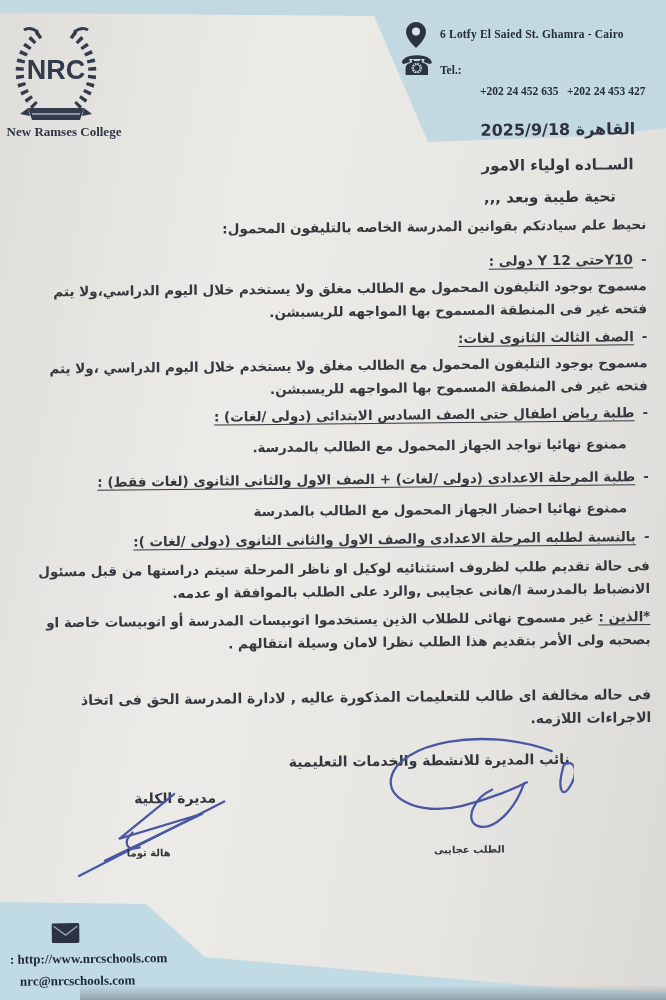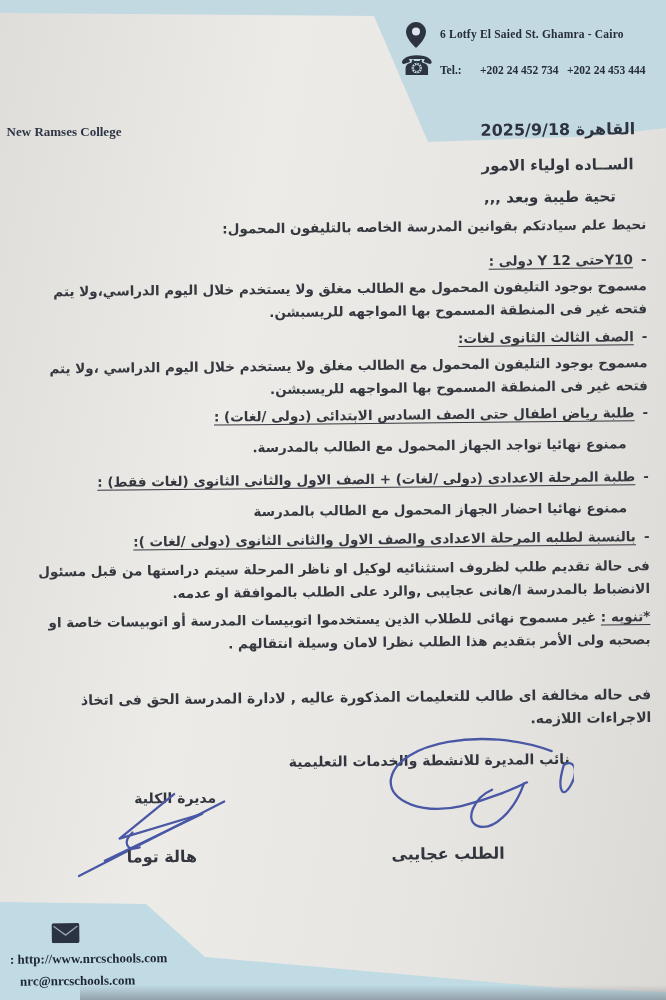--- a/index.html
+++ b/index.html
@@ -21,46 +21,57 @@
   .tel{font-weight:bold;font-size:11.5px;line-height:21px;}
   .date{font-size:16px;font-weight:700;color:#2f3340;}
   .salut{font-size:15px;font-weight:700;color:#33363e;}
   .docbody{direction:rtl;text-align:right;color:#36383f;font-size:13.5px;line-height:23px;font-weight:600;}
   .sec-head{display:flex;direction:rtl;gap:8px;font-weight:700;}
   .sec-head .h{text-decoration:underline;text-underline-offset:3px;}
   .note-label{font-weight:700;text-decoration:underline;text-underline-offset:3px;}
   .note-text{font-weight:700;}
   .closing{font-weight:700;font-size:14px;}
   .sig-title{font-size:14px;font-weight:700;color:#33363e;}
-  .sig-name{font-size:16px;font-weight:700;color:#33363e;}
+  .sig-name{font-size:10px;font-weight:700;color:#33363e;}
   .ftr{font-family:"Liberation Serif",serif;font-weight:bold;font-size:13px;color:#1f2735;}
   svg{display:block;}
 </style>
 </head>
 <body>
 
 <div class="scan">
 
   <div class="band-top"></div>
   <div class="band-bottom"></div>
   <div class="table-edge"></div>
 
+  <div class="abs" style="left:8px;top:22px;">
+    <svg width="96" height="104" viewBox="0 0 96 104">
+      <path d="M32 12 C 8 28, 4 62, 27 84" fill="none" stroke="#333b4c" stroke-width="8" stroke-dasharray="3.5 4.5"></path>
+      <path d="M64 12 C 88 28, 92 62, 69 84" fill="none" stroke="#333b4c" stroke-width="8" stroke-dasharray="3.5 4.5"></path>
+      <path d="M30 10 q-8 -6 -14 -2 M66 10 q8 -6 14 -2" fill="none" stroke="#333b4c" stroke-width="3"></path>
+      <text x="48" y="57" text-anchor="middle" font-size="27" font-weight="bold" font-family="Liberation Sans, sans-serif" fill="#333b4c">NRC</text>
+      <path d="M20 86 L76 86 L72 98 L24 98 Z" fill="#333b4c"></path>
+      <path d="M24 92 L72 92" stroke="#aab4bf" stroke-width="1.5"></path>
+      <path d="M20 86 L12 92 L22 94 M76 86 L84 92 L74 94" fill="#333b4c"></path>
+    </svg>
+  </div>
   <div class="abs logo-name" style="left:-6px;top:124px;width:140px;text-align:center;">New Ramses College</div>
 
   <div class="abs" style="left:406px;top:22px;">
     <svg width="20" height="26" viewBox="0 0 20 26">
       <path d="M10 0 C4.5 0 0 4.5 0 10 c0 7 10 16 10 16 s10 -9 10 -16 C20 4.5 15.5 0 10 0 z" fill="#2c3442"></path>
       <circle cx="10" cy="9.5" r="4" fill="#dce6ea"></circle>
     </svg>
   </div>
   <div class="abs eng addr" style="left:440px;top:28px;width:220px;">6 Lotfy El Saied St. Ghamra - Cairo</div>
 
   <div class="abs" style="left:400px;top:52px;font-size:27px;color:#2c3442;line-height:27px;">☎</div>
   <div class="abs eng tel" style="left:440px;top:60px;">Tel.:</div>
-  <div class="abs eng tel" style="left:480px;top:60px;white-space:pre;">+202 24 452 734   +202 24 453 444</div>
+  <div class="abs eng tel" style="left:480px;top:81px;white-space:pre;">+202 24 452 635   +202 24 453 427</div>
 
   <div class="tilt">
 
     <div class="abs date rtl" style="right:28px;top:122px;">القاهرة 2025/9/18</div>
     <div class="abs salut rtl" style="right:30px;top:158px;">الســاده اولياء الامور</div>
     <div class="abs salut rtl" style="right:48px;top:190px;">تحية طيبة وبعد ,,,</div>
 
     <div class="abs docbody" style="top:216px;right:18px;left:28px;">
 
       <div style="margin-bottom:12px;">نحيط علم سيادتكم بقوانين المدرسة الخاصه بالتليفون المحمول:</div>
@@ -89,21 +100,21 @@
       </div>
       <div style="margin-bottom:6px;margin-right:22px;">ممنوع نهائيا احضار الجهاز المحمول مع الطالب بالمدرسة</div>
 
       <div class="sec-head" style="margin-bottom:6px;">
         <span>-</span>
         <span class="h">بالنسبة لطلبه المرحلة الاعدادى والصف الاول والثانى الثانوى (دولى /لغات ):</span>
       </div>
       <div style="margin-bottom:5px;">فى حالة تقديم طلب لظروف استثنائيه لوكيل او ناظر المرحلة سيتم دراستها من قبل مسئول الانضباط بالمدرسة ا/هانى عجايبى ,والرد على الطلب بالموافقة او عدمه.</div>
 
       <div style="margin-bottom:32px;">
-        <span class="note-label">*تنويه :</span><span class="note-text"> غير مسموح نهائى للطلاب الذين يستخدموا اتوبيسات المدرسة أو اتوبيسات خاصة او بصحبه ولى الأمر بتقديم هذا الطلب نظرا لامان وسيلة انتقالهم .</span>
+        <span class="note-label">*الذين :</span><span class="note-text"> غير مسموح نهائى للطلاب الذين يستخدموا اتوبيسات المدرسة أو اتوبيسات خاصة او بصحبه ولى الأمر بتقديم هذا الطلب نظرا لامان وسيلة انتقالهم .</span>
       </div>
 
       <div class="closing">فى حاله مخالفة اى طالب للتعليمات المذكورة عاليه , لادارة المدرسة الحق فى اتخاذ الاجراءات اللازمه.</div>
     </div>
 
     <div class="abs sig-title rtl" style="right:100px;top:753px;">نائب المديرة للانشطة والخدمات التعليمية</div>
     <div class="abs sig-title rtl" style="left:130px;top:788px;">مديرة الكلية</div>
 
     <div class="abs" style="right:96px;top:733px;">
       <svg width="200" height="125" viewBox="0 0 200 125">

